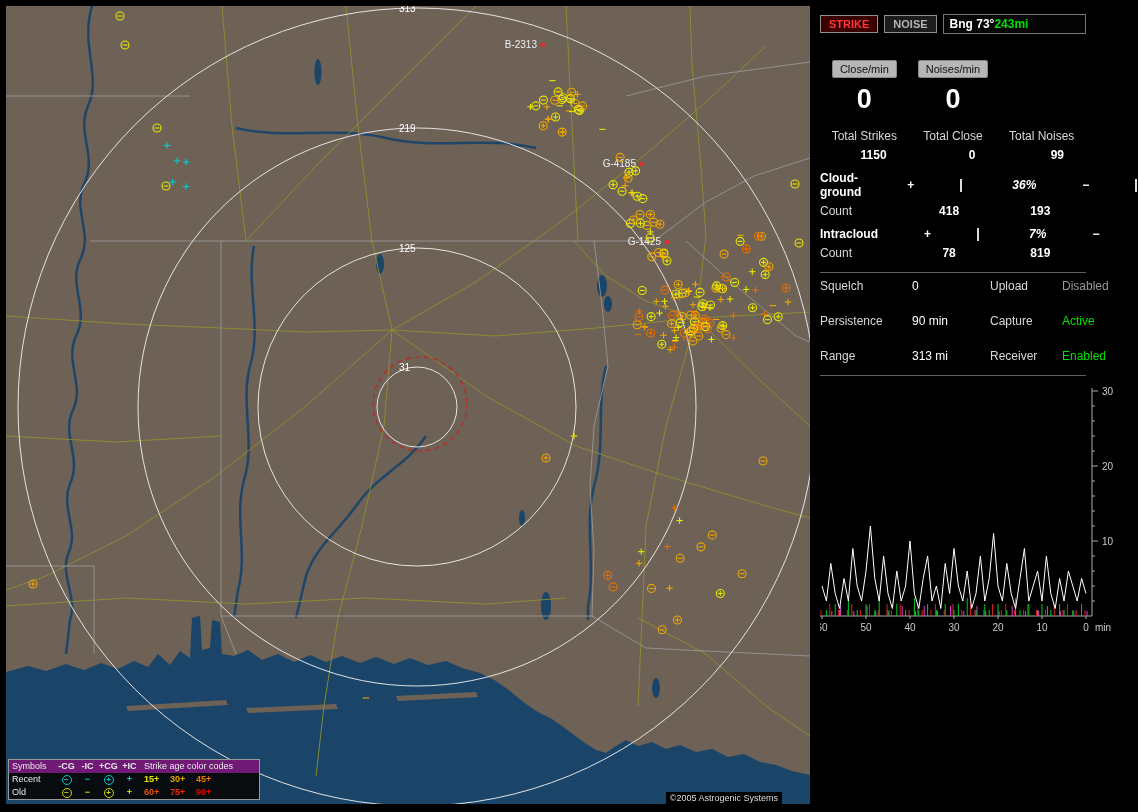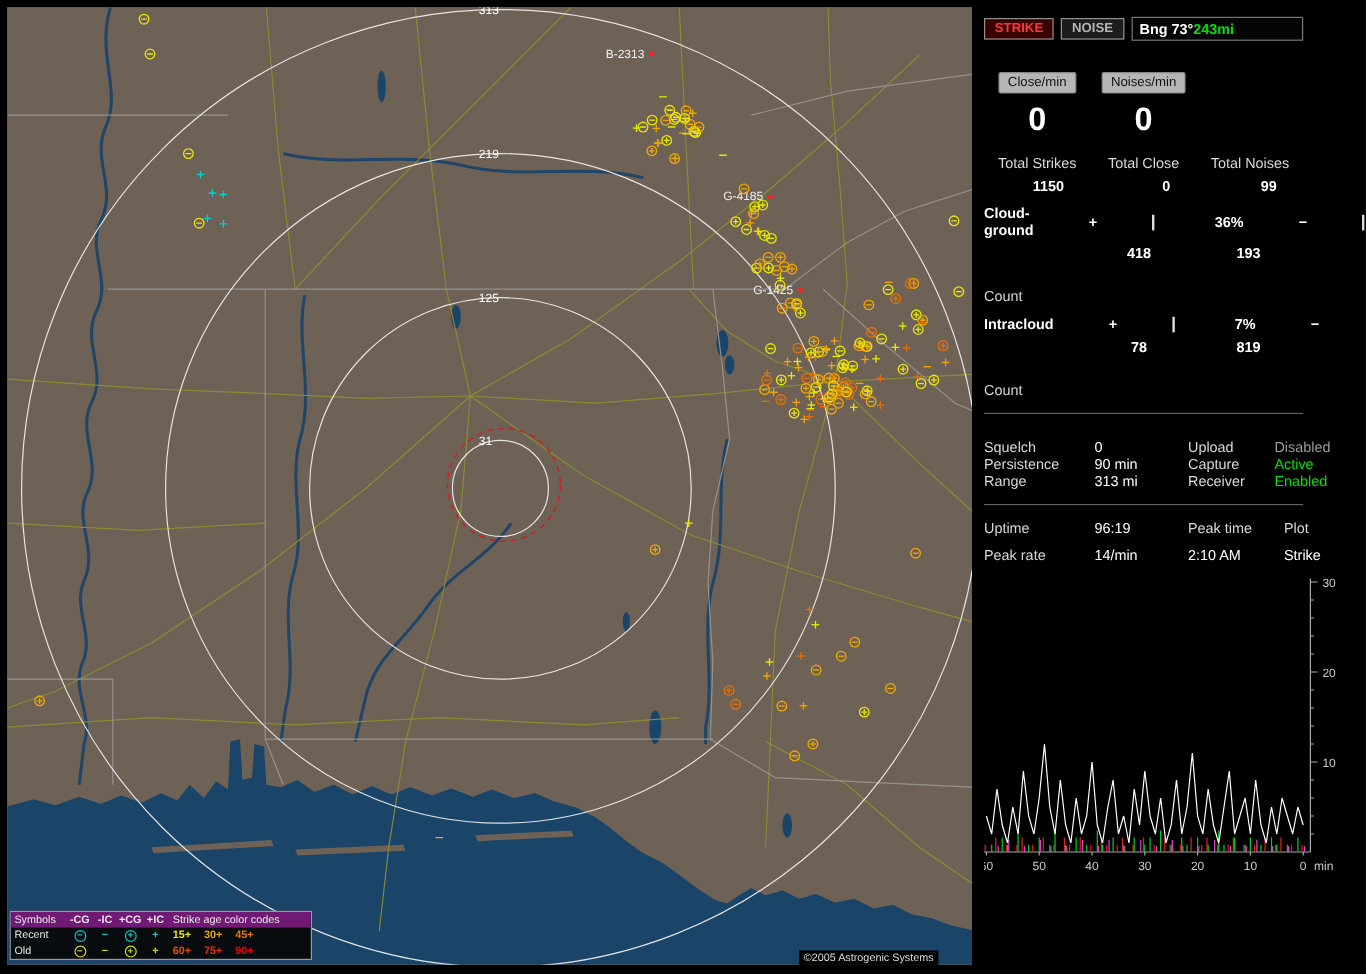--- a/index.html
+++ b/index.html
@@ -38,28 +38,28 @@
   .bigval{font-size:27px;font-weight:bold;color:#fff;margin-top:6px;}
   .totals{display:grid;grid-template-columns:1fr 1fr 1fr;margin-top:14px;text-align:center;}
   .tlabel{color:#d8d8d8;}
   .tval{font-weight:bold;color:#fff;text-align:right;padding-right:22px;margin-top:5px;}
   .dist-title{margin-top:22px;padding-bottom:3px;border-bottom:1px solid #777;color:#d8d8d8;}
   .dist-row{display:flex;align-items:center;margin-top:9px;gap:46px;}
   .dist-label{width:86px;font-weight:bold;color:#fff;}
   .sign{width:12px;text-align:center;color:#fff;font-weight:bold;}
   .bar{position:relative;width:48px;height:11px;border:1px solid #ddd;background:#000;}
   .bar .fill{position:absolute;left:0;top:0;height:100%;}
-  .pct{width:34px;padding-left:4px;font-weight:bold;color:#fff;}
+  .pct{width:34px;padding-left:4px;font-weight:bold;color:#fff;font-style:italic;}
   .count-row{display:flex;margin-top:5px;}
-  .count-row .clab{width:86px;margin-top:36px;}
+  .count-row .clab{width:86px;}
   .count-row .cval{width:94px;text-align:center;font-weight:bold;color:#fff;}
   .rule{border-top:1px solid #606060;margin-top:12px;}
   .datetime{padding:7px 0 7px 0;border-bottom:1px solid #606060;color:#00e800;
     font-weight:bold;font-size:15px;}
-  .status-grid{display:grid;grid-template-columns:92px 78px 72px 1fr;row-gap:0;margin-top:21px;}
+  .status-grid{display:grid;grid-template-columns:92px 78px 72px 1fr;row-gap:21px;margin-top:6px;}
   .stats-grid{display:grid;grid-template-columns:92px 78px 80px 1fr;row-gap:9px;margin-top:12px;}
   .val{color:#fff;}
   .trend-head{display:flex;gap:22px;margin-top:16px;}
   #trend-svg{margin-top:8px;}
   #trend-svg text, #map-svg text{font-family:"Liberation Sans",sans-serif;}
 </style>
 </head>
 <body>
 
 <div id="stage">
@@ -677,31 +677,20 @@
       <span class="green">Active</span>
 
       <span>Range</span>
       <span class="val">313 mi</span>
       <span>Receiver</span>
       <span class="green">Enabled</span>
     </div>
 
     <div class="rule"></div>
 
-    <div class="stats-grid">
-      <span>Uptime</span>
-      <span class="val">96:19</span>
-      <span>Peak time</span>
-      <span>Plot</span>
-
-      <span>Peak rate</span>
-      <span class="val">14/min</span>
-      <span class="val">2:10 AM</span>
-      <span class="val">Strike</span>
-    </div>
 
 
     <svg id="trend-svg" width="308" height="258" viewBox="0 0 308 258">
         <line x1="272" x2="272" y1="4" y2="232" stroke="#aaa"></line>
         <line x1="0" x2="272" y1="232" y2="232" stroke="#aaa"></line>
         <line x1="272" x2="275" y1="217" y2="217" stroke="#aaa"></line>
         <line x1="272" x2="275" y1="202" y2="202" stroke="#aaa"></line>
         <line x1="272" x2="275" y1="187" y2="187" stroke="#aaa"></line>
         <line x1="272" x2="275" y1="172" y2="172" stroke="#aaa"></line>
         <line x1="272" x2="278" y1="157" y2="157" stroke="#aaa"></line>

